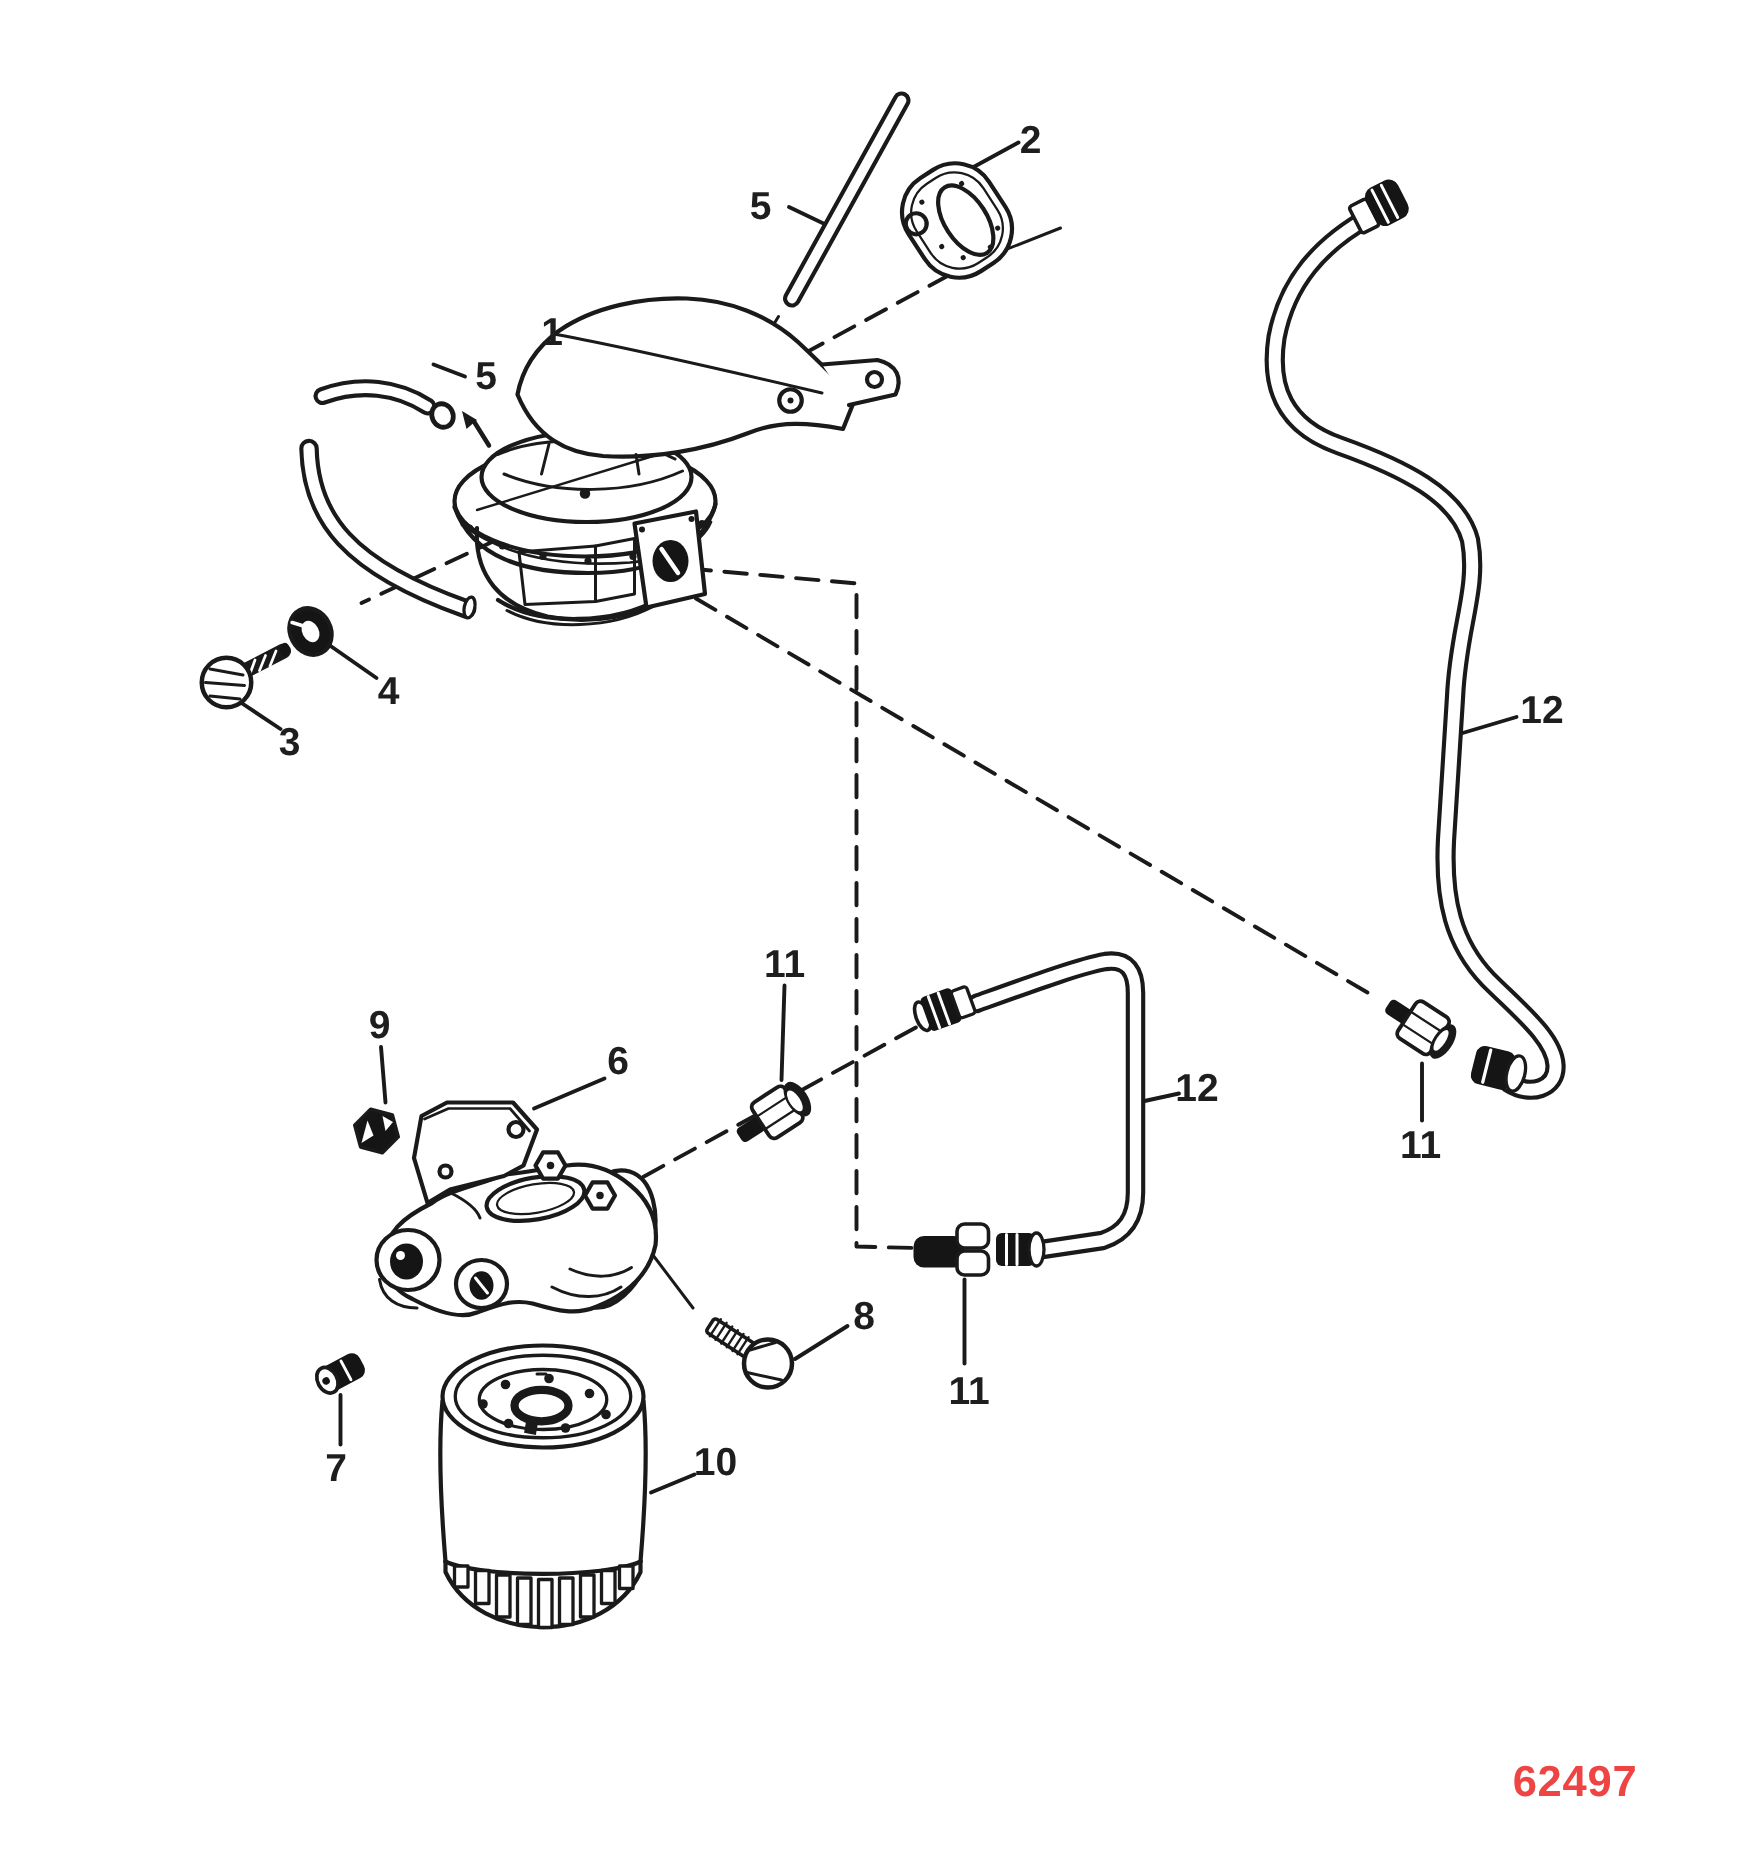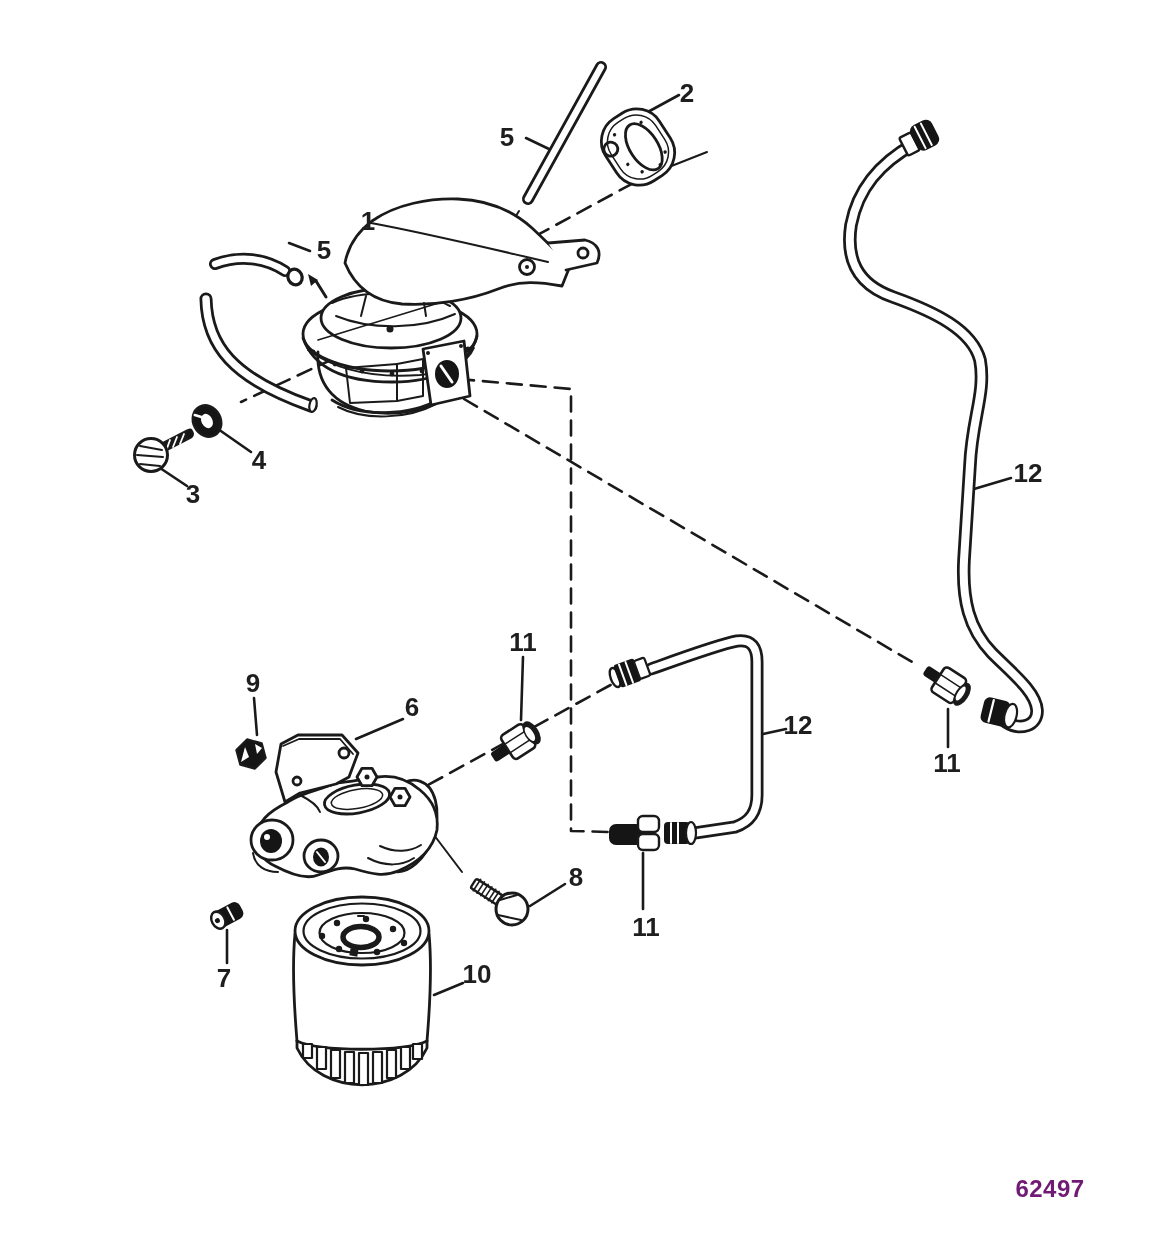--- a/index.html
+++ b/index.html
@@ -3,22 +3,22 @@
 <meta charset="utf-8">
 <style>
   html,body{margin:0;padding:0;background:#ffffff;}
   #page{position:relative;width:1171px;height:1240px;background:#ffffff;overflow:hidden;
         font-family:"Liberation Sans",sans-serif;}
   #art{position:absolute;left:0;top:0;}
   .callout{position:absolute;transform:translate(-50%,-50%);
            font-family:"Liberation Sans",sans-serif;font-weight:bold;font-size:26px;
            color:#1e1e1e;white-space:nowrap;line-height:1;}
   .drawing-number{position:absolute;transform:translate(-50%,-50%);
-           font-family:"Liberation Sans",sans-serif;font-weight:bold;font-size:24px;
-           color:#701a75;letter-spacing:0.5px;}
+           font-family:"Liberation Sans",sans-serif;font-weight:bold;font-size:29px;
+           color:#ef4444;letter-spacing:0.5px;}
 </style>
 </head>
 <body>
 
 <div id="page">
 
 <svg id="art" width="1171" height="1240" viewBox="0 0 1171 1240">
 <g stroke="#1a1a1a" stroke-width="2.8" fill="none" stroke-linecap="round" stroke-linejoin="round">
 
   <g stroke-dasharray="15 9" stroke-width="2.6">

